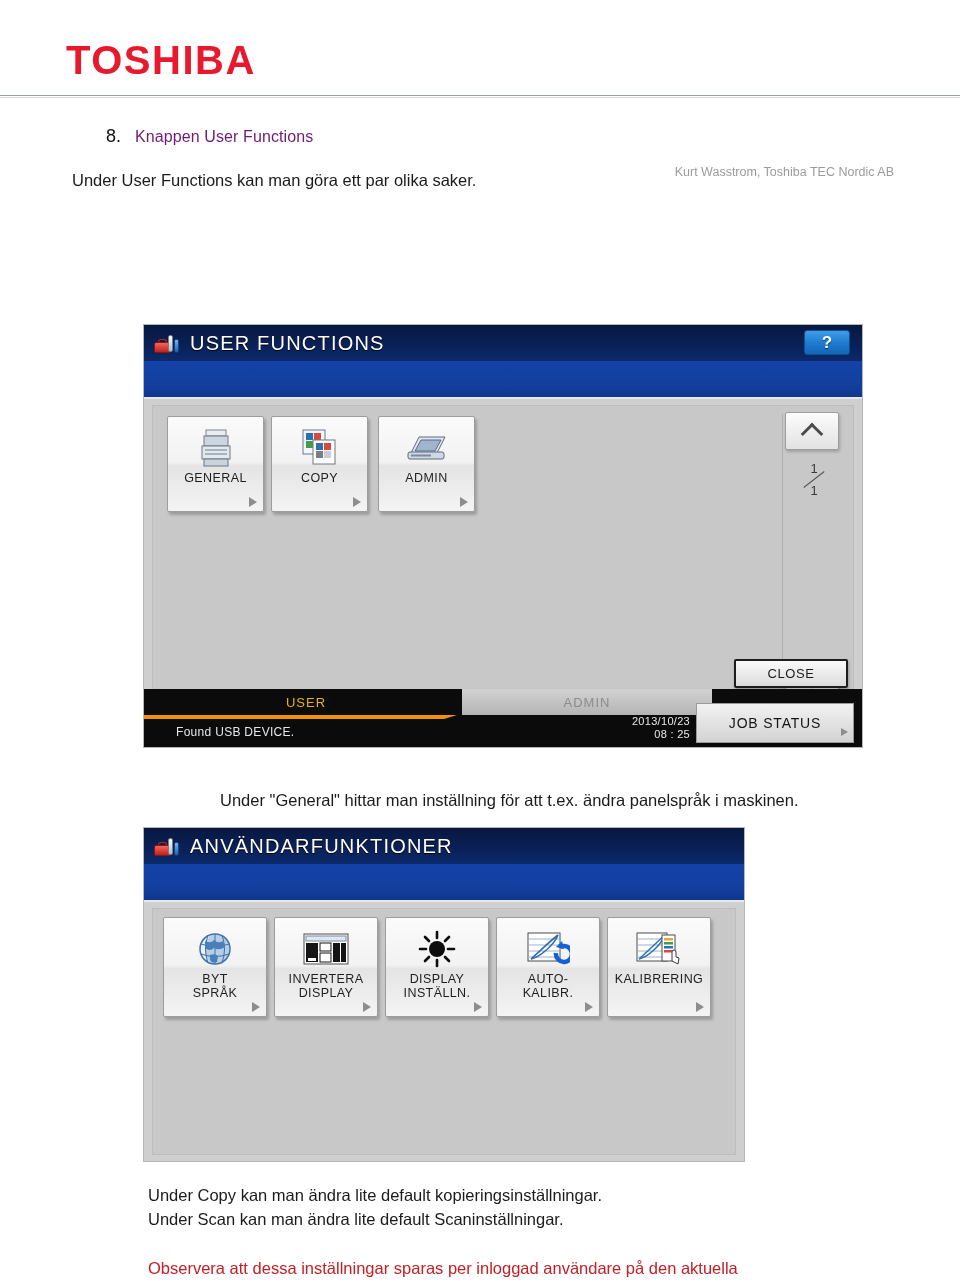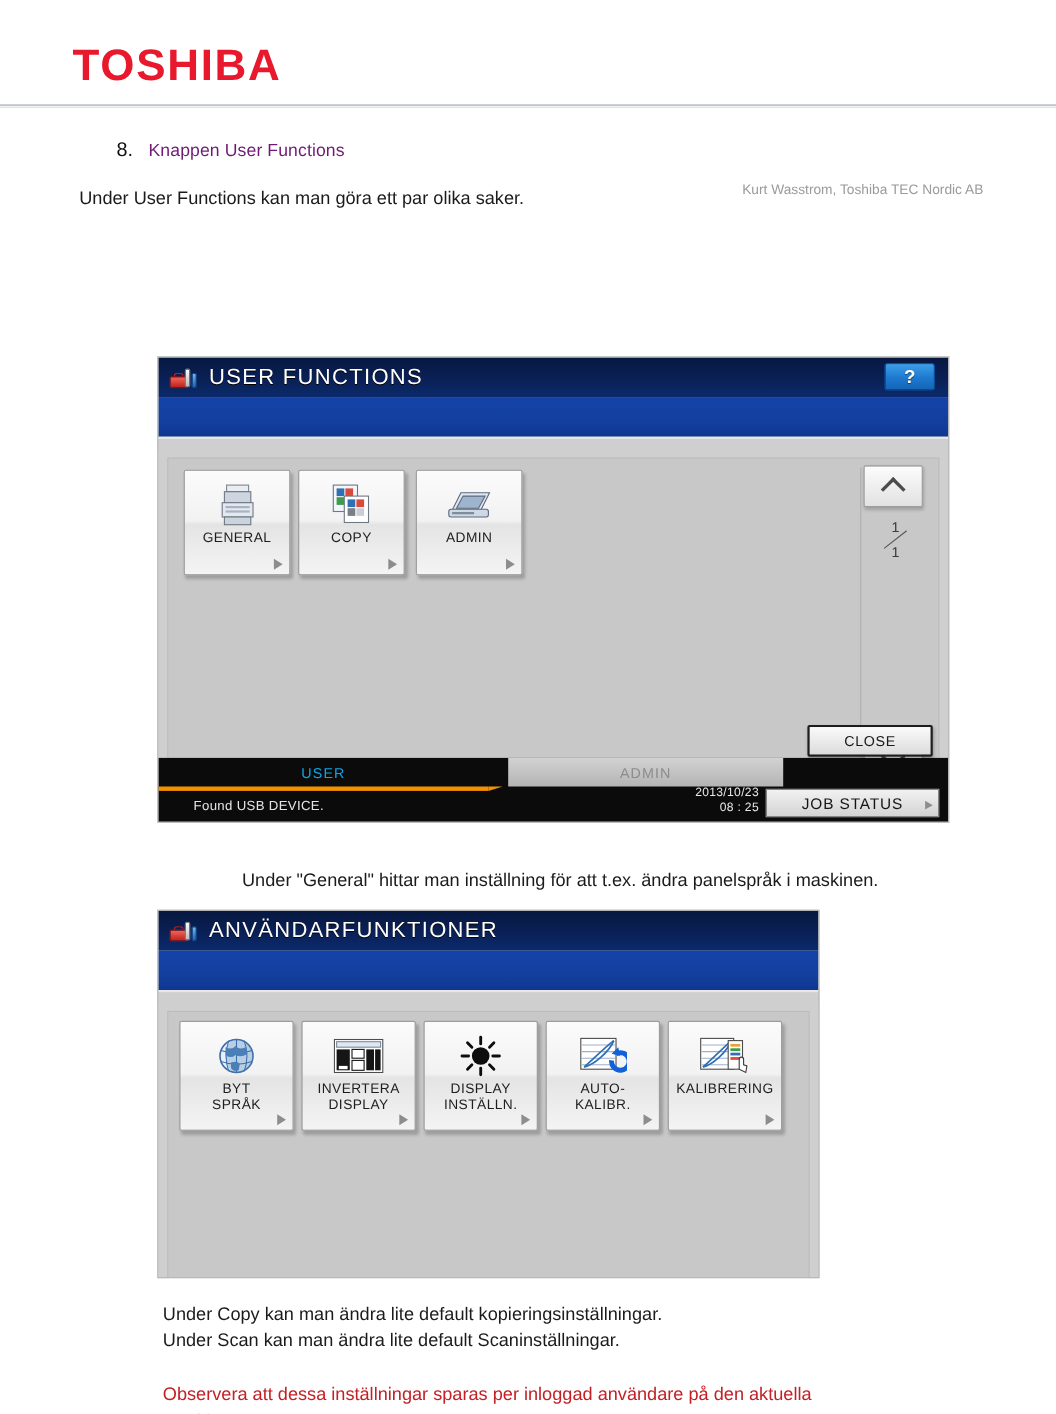--- a/index.html
+++ b/index.html
@@ -117,21 +117,21 @@
     background: linear-gradient(to bottom,#fdfdfd,#b9bcc2);
     border-radius:2px; border:1px solid #7b7f86;
   }
   .tb-tool2 {
     position:absolute; left:20px; bottom:0px; width:5px; height:14px;
     background: linear-gradient(to bottom,#6fb7f5,#1c62b9);
     border-radius:2px 2px 3px 3px; border:1px solid #14457f;
   }
 
   
-  .mfp-body { position:relative; background:#cfcfcf;margin-top:11px; }
+  .mfp-body { position:relative; background:#cfcfcf; }
   .mfp-bodyinner {
     position:absolute; left:8px; top:6px; right:8px; bottom:6px;
     background:#c8c8c8;
     border:1px solid #bdbdbd;
   }
 
   
   .tilerow { position:absolute; display:flex; gap:7px; }
   .tile {
     position:relative;
@@ -187,37 +187,37 @@
   }
 
   
   .statusbar { position:absolute; left:0; right:0; bottom:0; background:#0b0b0b; }
   .tabs { position:absolute; left:0; top:0; height:26px; }
   .tab {
     position:absolute; top:0; height:26px;
     display:flex;align-items:center;justify-content:center;
     font-size:13px; letter-spacing:1px;
   }
-  .tab-user { left:0; width:300px; color:#0ea5e9; }
+  .tab-user { left:12px; width:300px; color:#eab308; }
   .tab-user-underline { position:absolute; left:0; width:300px; height:4px; top:26px; background:#f29200; }
   .tab-user-underline .tip {
     position:absolute; right:-13px; top:0; width:0;height:0;
     border-top:4px solid #f29200; border-right:13px solid transparent;
   }
   .tab-admin {
     left:318px; width:250px; color:#8c8c8c;
     background: linear-gradient(to bottom,#d2d2d2,#b4b4b4);
   }
   .status-msg { position:absolute; left:32px; bottom:8px; color:#e5e5e5; font-size:12px; letter-spacing:.3px; }
   .status-date {
     position:absolute; right:172px; bottom:5px; color:#e8e8e8; font-size:11px;
     text-align:right; line-height:1.25; letter-spacing:.3px;
   }
   .jobstatus {
-    position:absolute; right:8px; bottom:4px; width:158px; height:26px;
+    position:absolute; right:8px; bottom:4px; width:158px; height:40px;
     background: linear-gradient(to bottom,#f2f2f2,#d3d3d3);
     border:1px solid #9a9a9a;
     display:flex;align-items:center;justify-content:center;
     font-size:14px; color:#151515; letter-spacing:.8px;
   }
   .jobstatus .arrow {
     position:absolute; right:5px; bottom:6px;
     width:0;height:0;border-left:7px solid #8d8d8d;
     border-top:4.5px solid transparent;border-bottom:4.5px solid transparent;
   }

